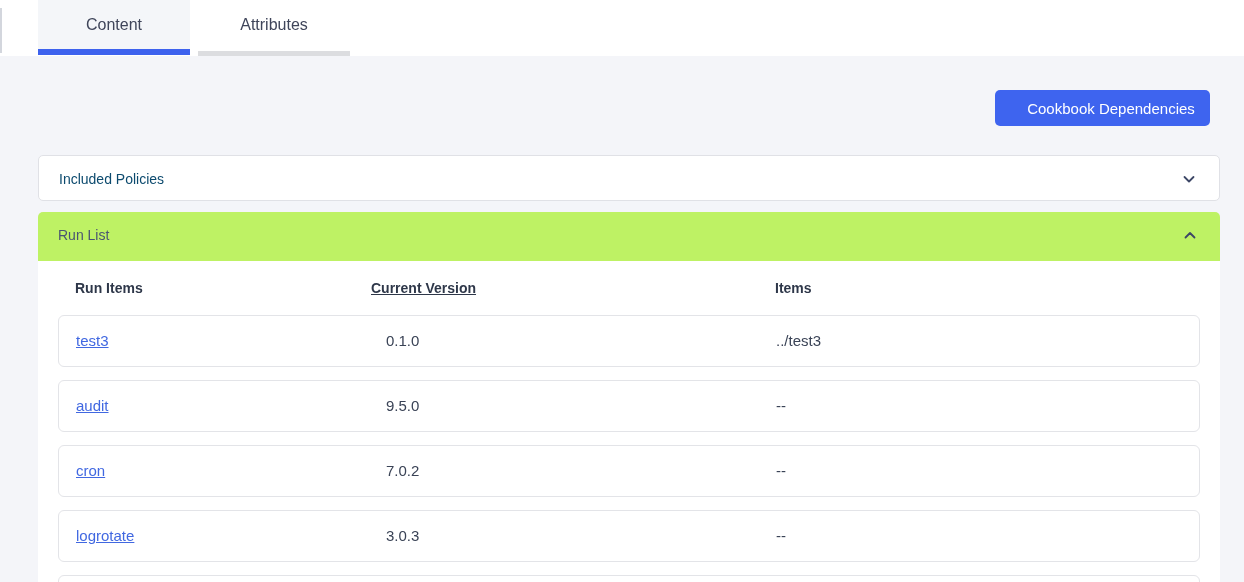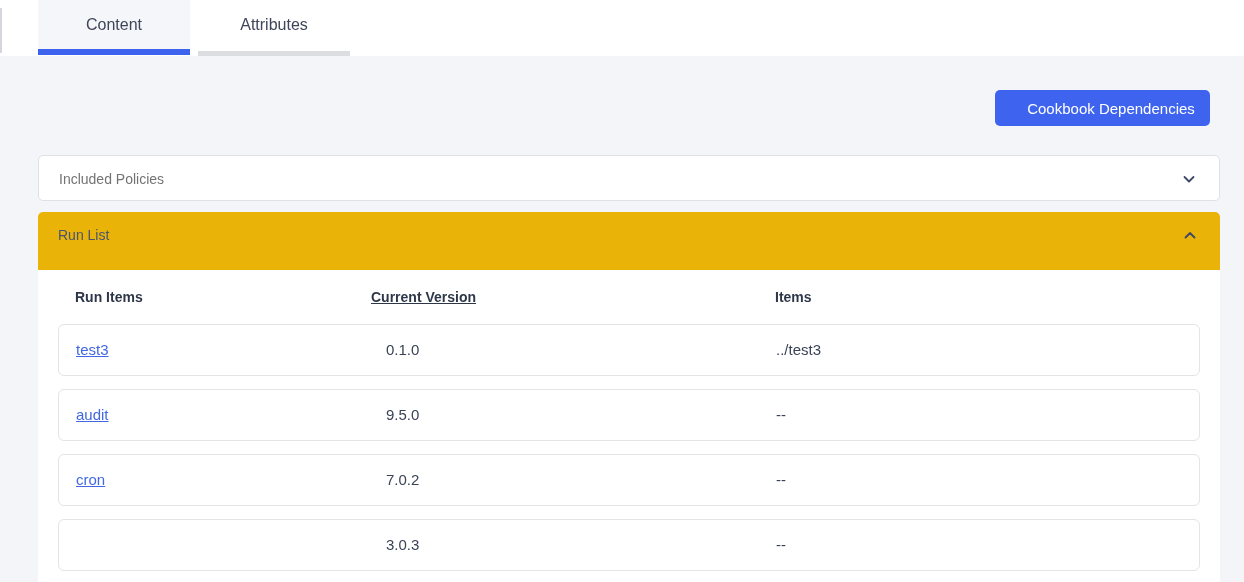--- a/index.html
+++ b/index.html
@@ -90,36 +90,36 @@
   .panel-header {
     position: relative;
     height: 46px;
     cursor: pointer;
   }
   .panel-title {
     position: absolute;
     left: 20px; top: 0;
     line-height: 46px;
     font-size: 14px;
-    color: #737373;
+    color: #0c4a6e;
   }
   .panel-chevron {
     position: absolute;
     right: 22px; top: 15px;
     width: 16px; height: 16px;
     color: #3d4766;
   }
   .panel-chevron svg { display: block; }
 
   .included-policies { top: 99px; height: 46px; }  
 
   .run-list { top: 156px; height: 410px; border: none; background: transparent; } 
   .run-list-header {
-    height: 58px;
-    background: #eab308;
+    height: 49px;
+    background: #bef264;
     border-radius: 5px 5px 0 0;
     padding-left: 48px;
   }
   .run-list-header .panel-title { color: #4a5472; }
   .run-list-body {
     position: relative;
     background: #ffffff;
     height: 364px;
     border-radius: 0 0 5px 5px;
   }
@@ -228,20 +228,23 @@
     <span class="cell cell-source">--</span>
   </div>
             <div class="row-card">
     <span class="cell cell-name">
       <a class="run-item-link">cron</a>
     </span>
     <span class="cell cell-version">7.0.2</span>
     <span class="cell cell-source">--</span>
   </div>
             <div class="row-card">
+    <span class="cell cell-name">
+      <a class="run-item-link">logrotate</a>
+    </span>
     <span class="cell cell-version">3.0.3</span>
     <span class="cell cell-source">--</span>
   </div>
             <div class="row-card"></div>
           </div>
       </div>
     </div>
 
   </div>
 </div>

